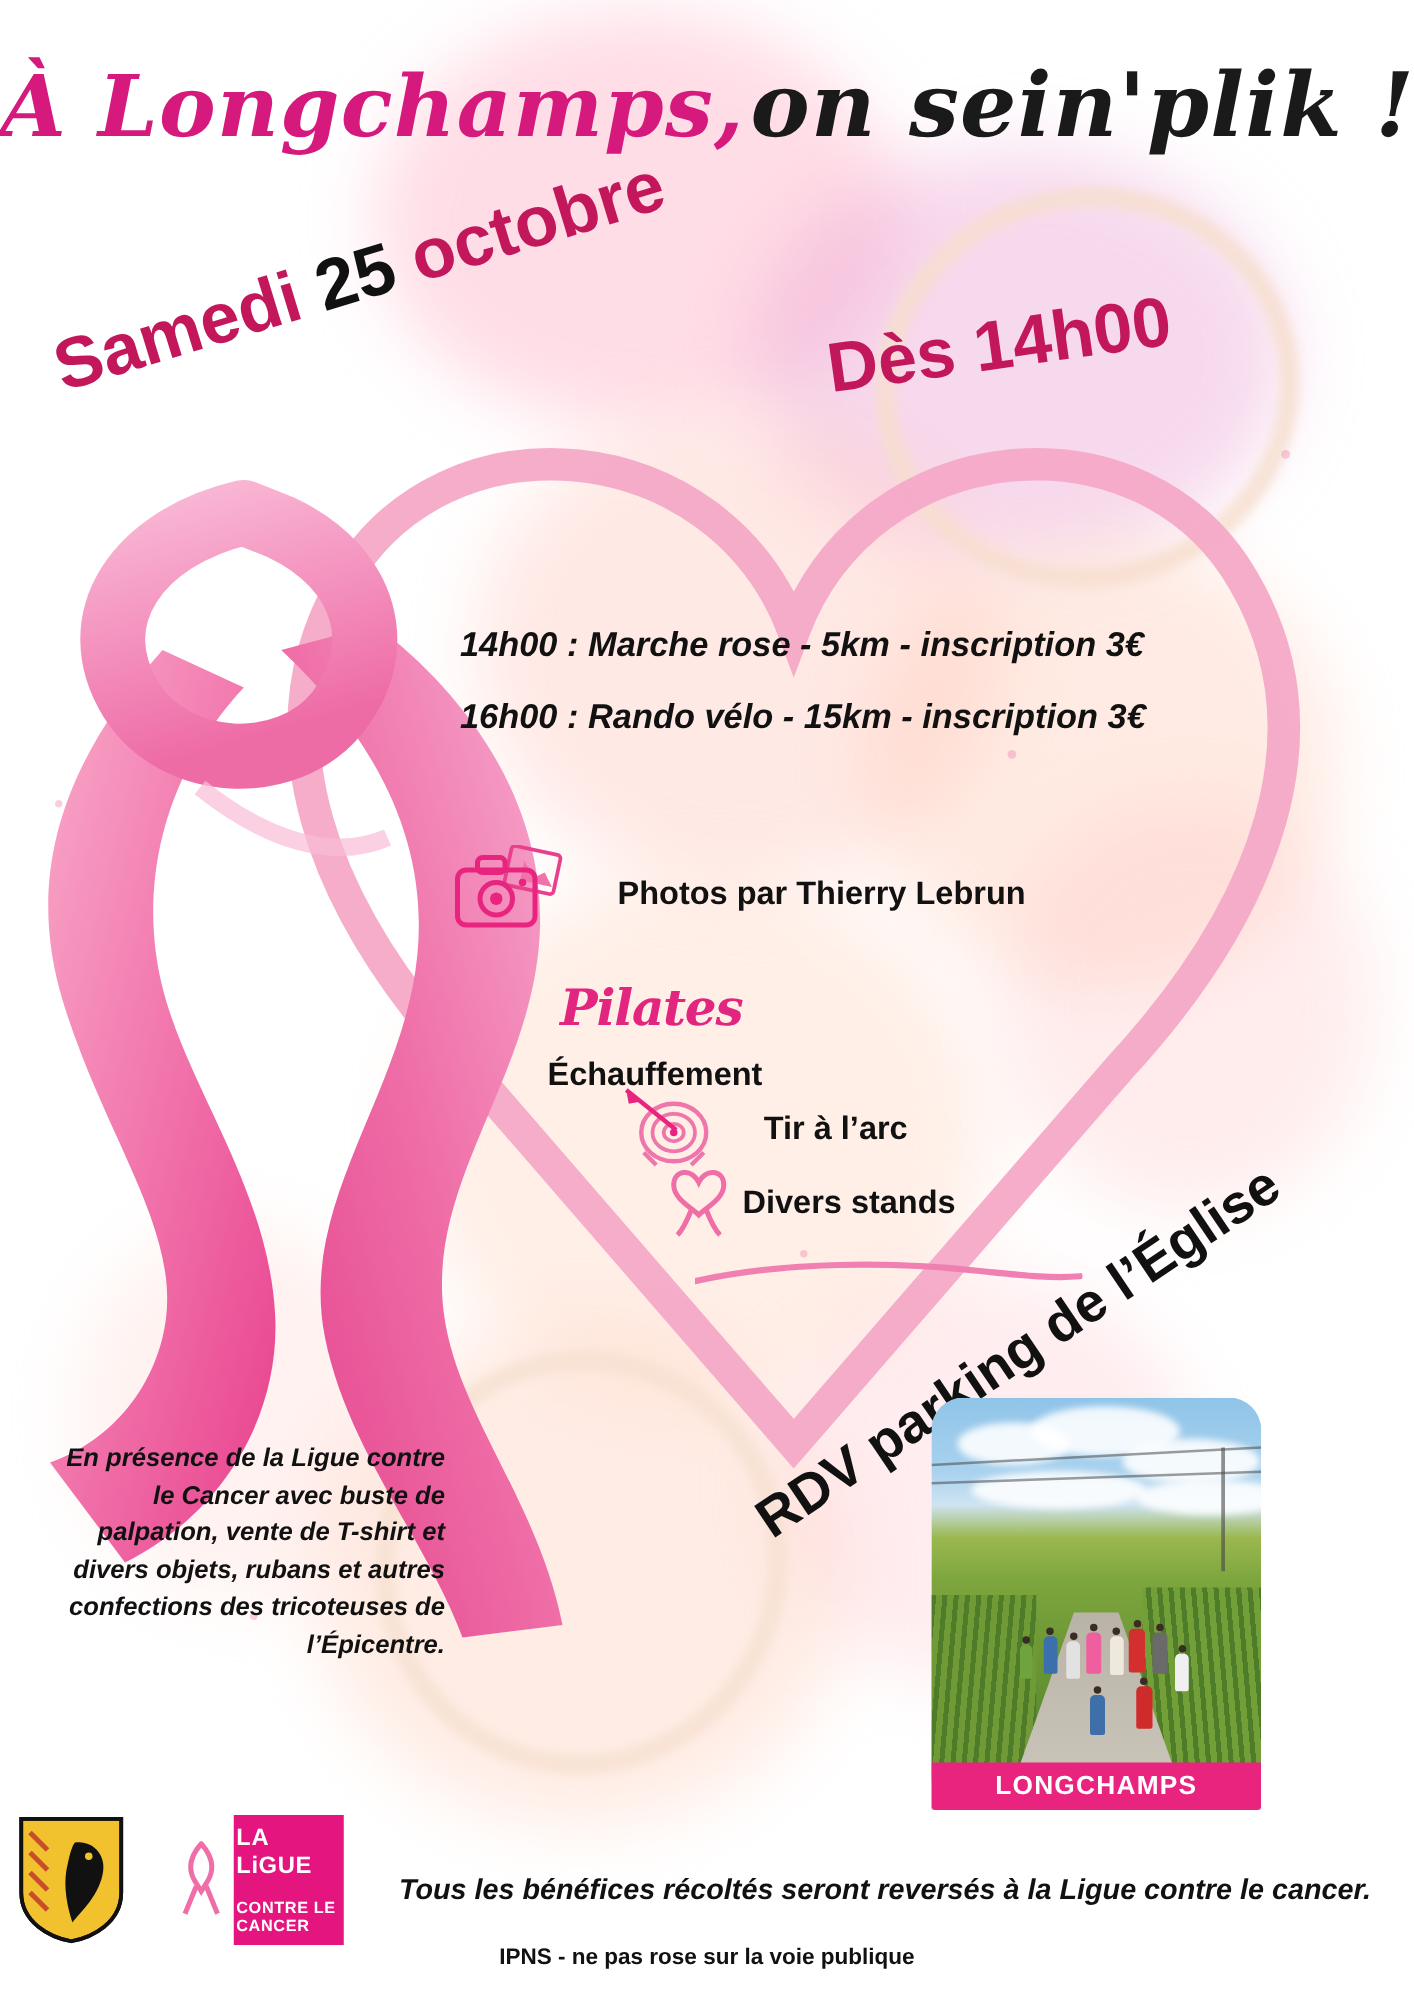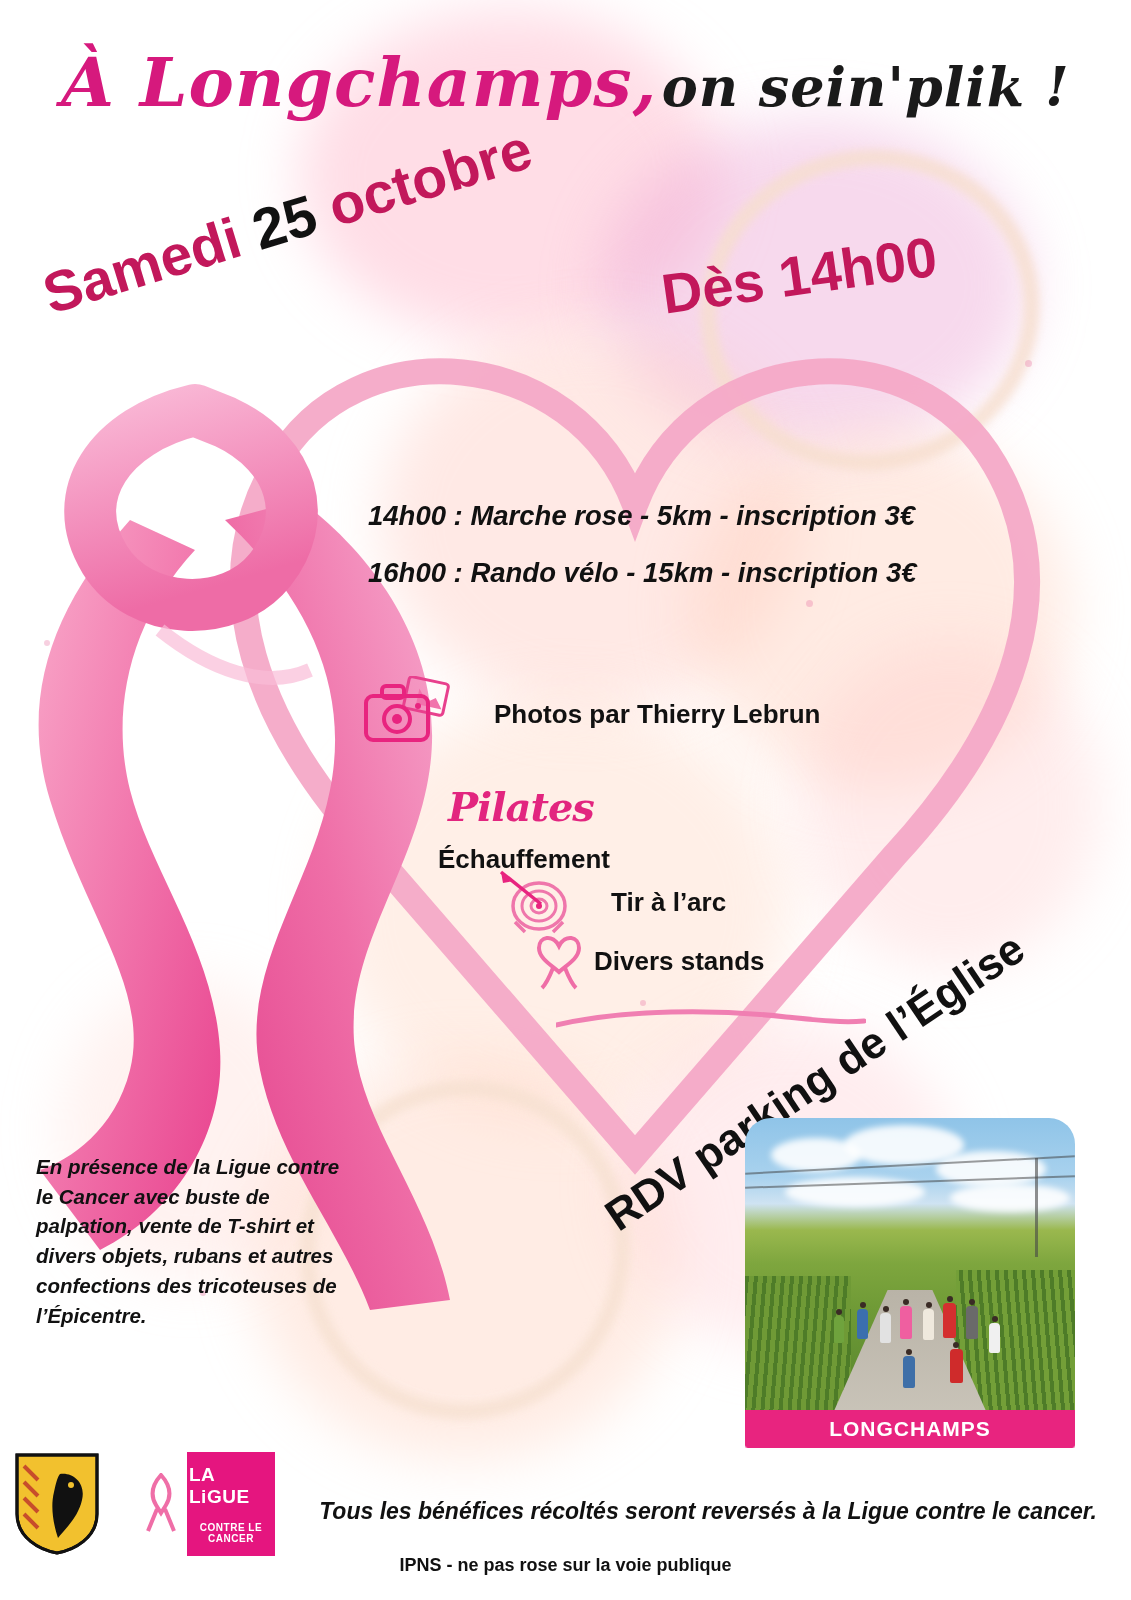--- a/index.html
+++ b/index.html
@@ -73,21 +73,21 @@
     font-style: italic;
     font-weight: bold;
     font-size: 68px;
     color: #d6197d;
     letter-spacing: 1px;
   }
   .title .t2 {
     font-family: "DejaVu Serif", serif;
     font-style: italic;
     font-weight: bold;
-    font-size: 54px;
+    font-size: 71px;
     color: #1a1a1a;
     letter-spacing: 1px;
   }
 
   
   .date-line {
     position: absolute;
     left: 45px; top: 262px;
     transform: rotate(-17deg);
     transform-origin: left center;
@@ -178,34 +178,34 @@
     font-weight: bold;
     font-size: 44px;
     color: #111111;
   }
 
   
   .presence {
     position: absolute;
     left: 36px; top: 1152px;
     width: 320px;
-    text-align: left;
+    text-align: right;
     font-family: "Liberation Sans", sans-serif;
     font-style: italic;
     font-weight: bold;
     font-size: 20.5px;
     line-height: 1.45;
     color: #111111;
   }
 
   
   .photo-card {
     position: absolute;
     left: 745px; top: 1118px;
-    width: 330px; height: 330px;
+    width: 264px; height: 330px;
     overflow: hidden;
     -webkit-mask-image: radial-gradient(circle at 50% 50%, #000 99%, transparent 100%);
   }
   .photo-inner {
     position: absolute; inset: 0;
     background:
       linear-gradient(to bottom,
         #8fc4e8 0%, #a9d2ee 18%, #cfe3f2 26%,
         #9ab84e 34%, #7ea63e 44%,
         #6f9a36 58%, #5e8c30 78%, #567f2c 100%);
@@ -278,23 +278,22 @@
     display: flex; flex-direction: column;
     align-items: center; justify-content: center;
     padding: 6px 2px;
   }
   .ligue-right .l1 {
     font-family: "Liberation Sans", sans-serif;
     font-weight: bold; font-size: 19px; letter-spacing: 0.5px;
   }
   .ligue-right .l2 {
     font-family: "Liberation Sans", sans-serif;
-    font-weight: bold; font-size: 10px; letter-spacing: 0.5px;
+    font-weight: bold; font-size: 13px; letter-spacing: 0.5px;
     margin-top: 14px;
-    text-align: center;
   }
 
   .benefits {
     position: absolute;
     left: 0; top: 1498px;
     width: 1131px;
     padding-left: 285px;
     text-align: center;
     font-family: "Liberation Sans", sans-serif;
     font-style: italic;

